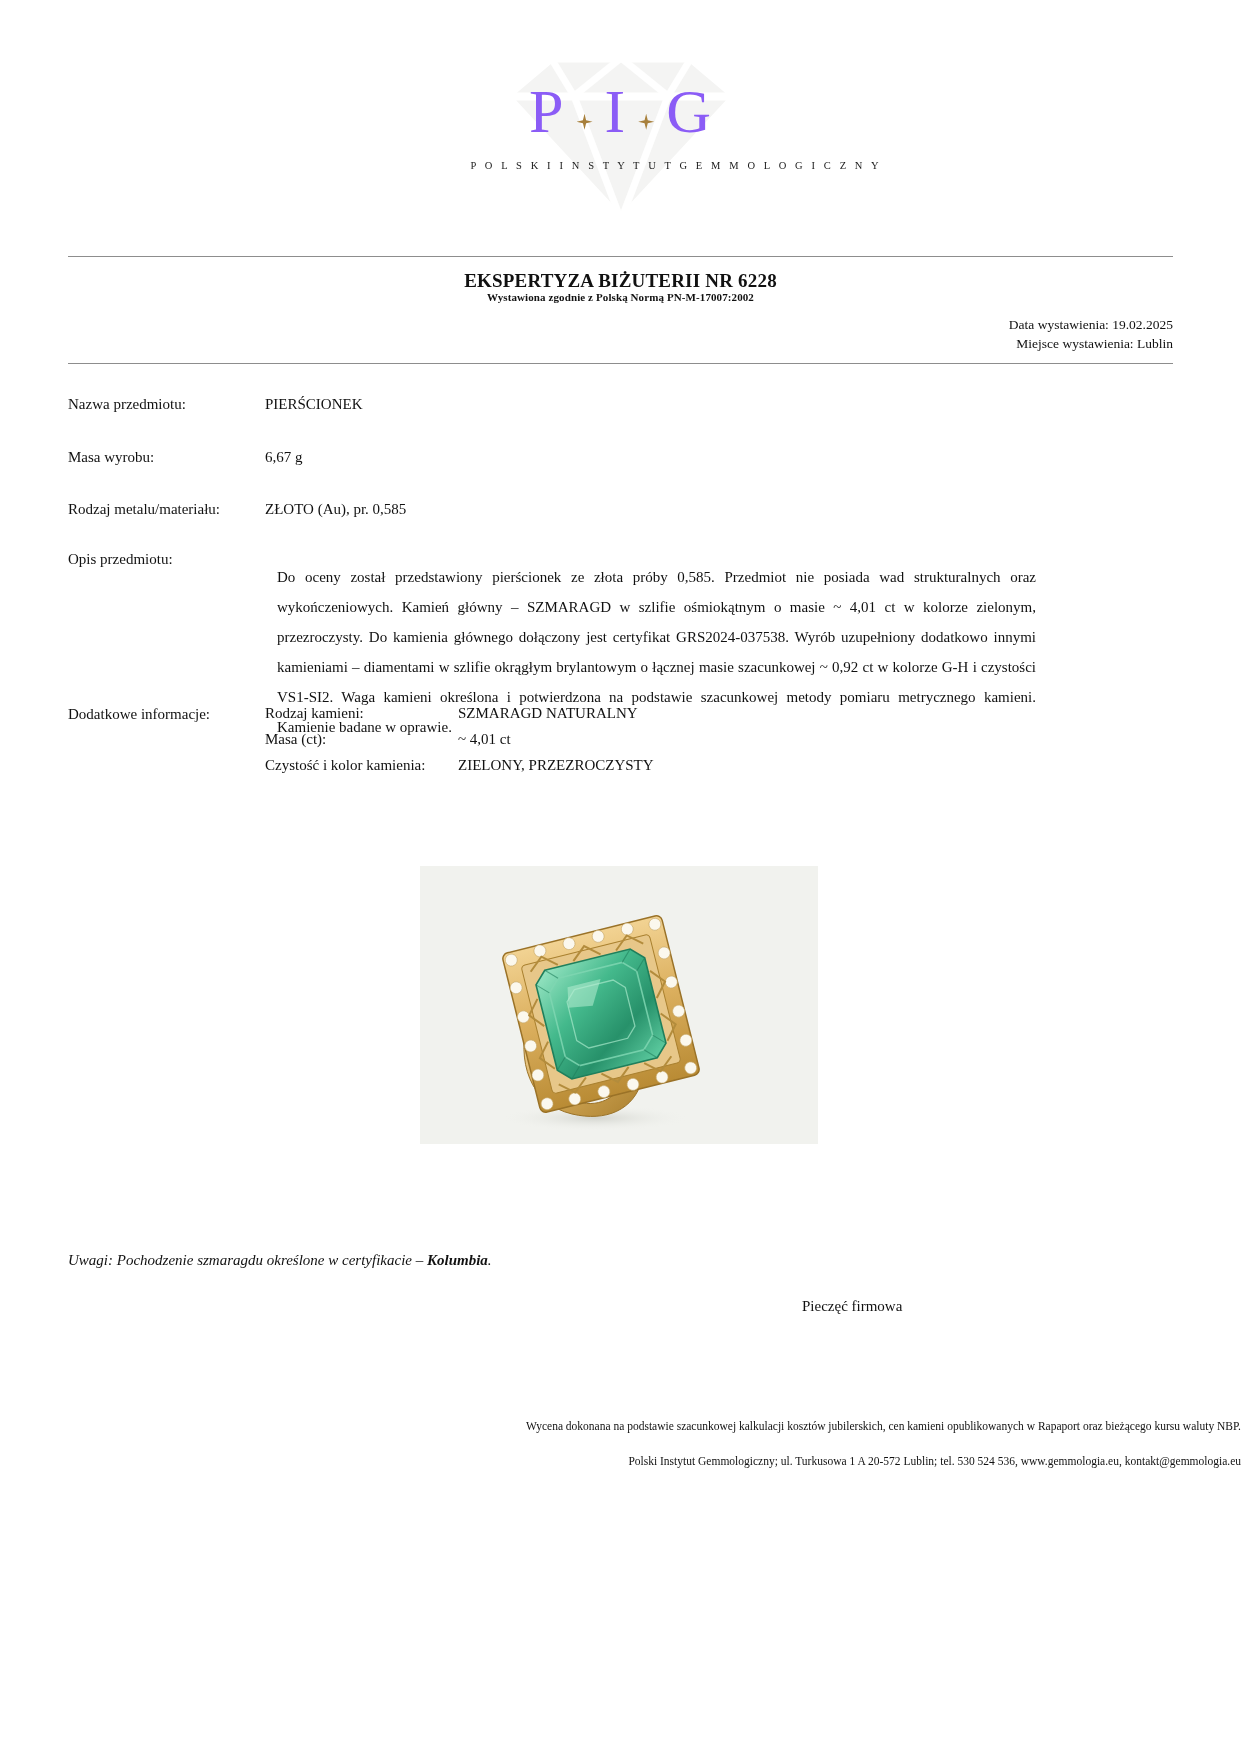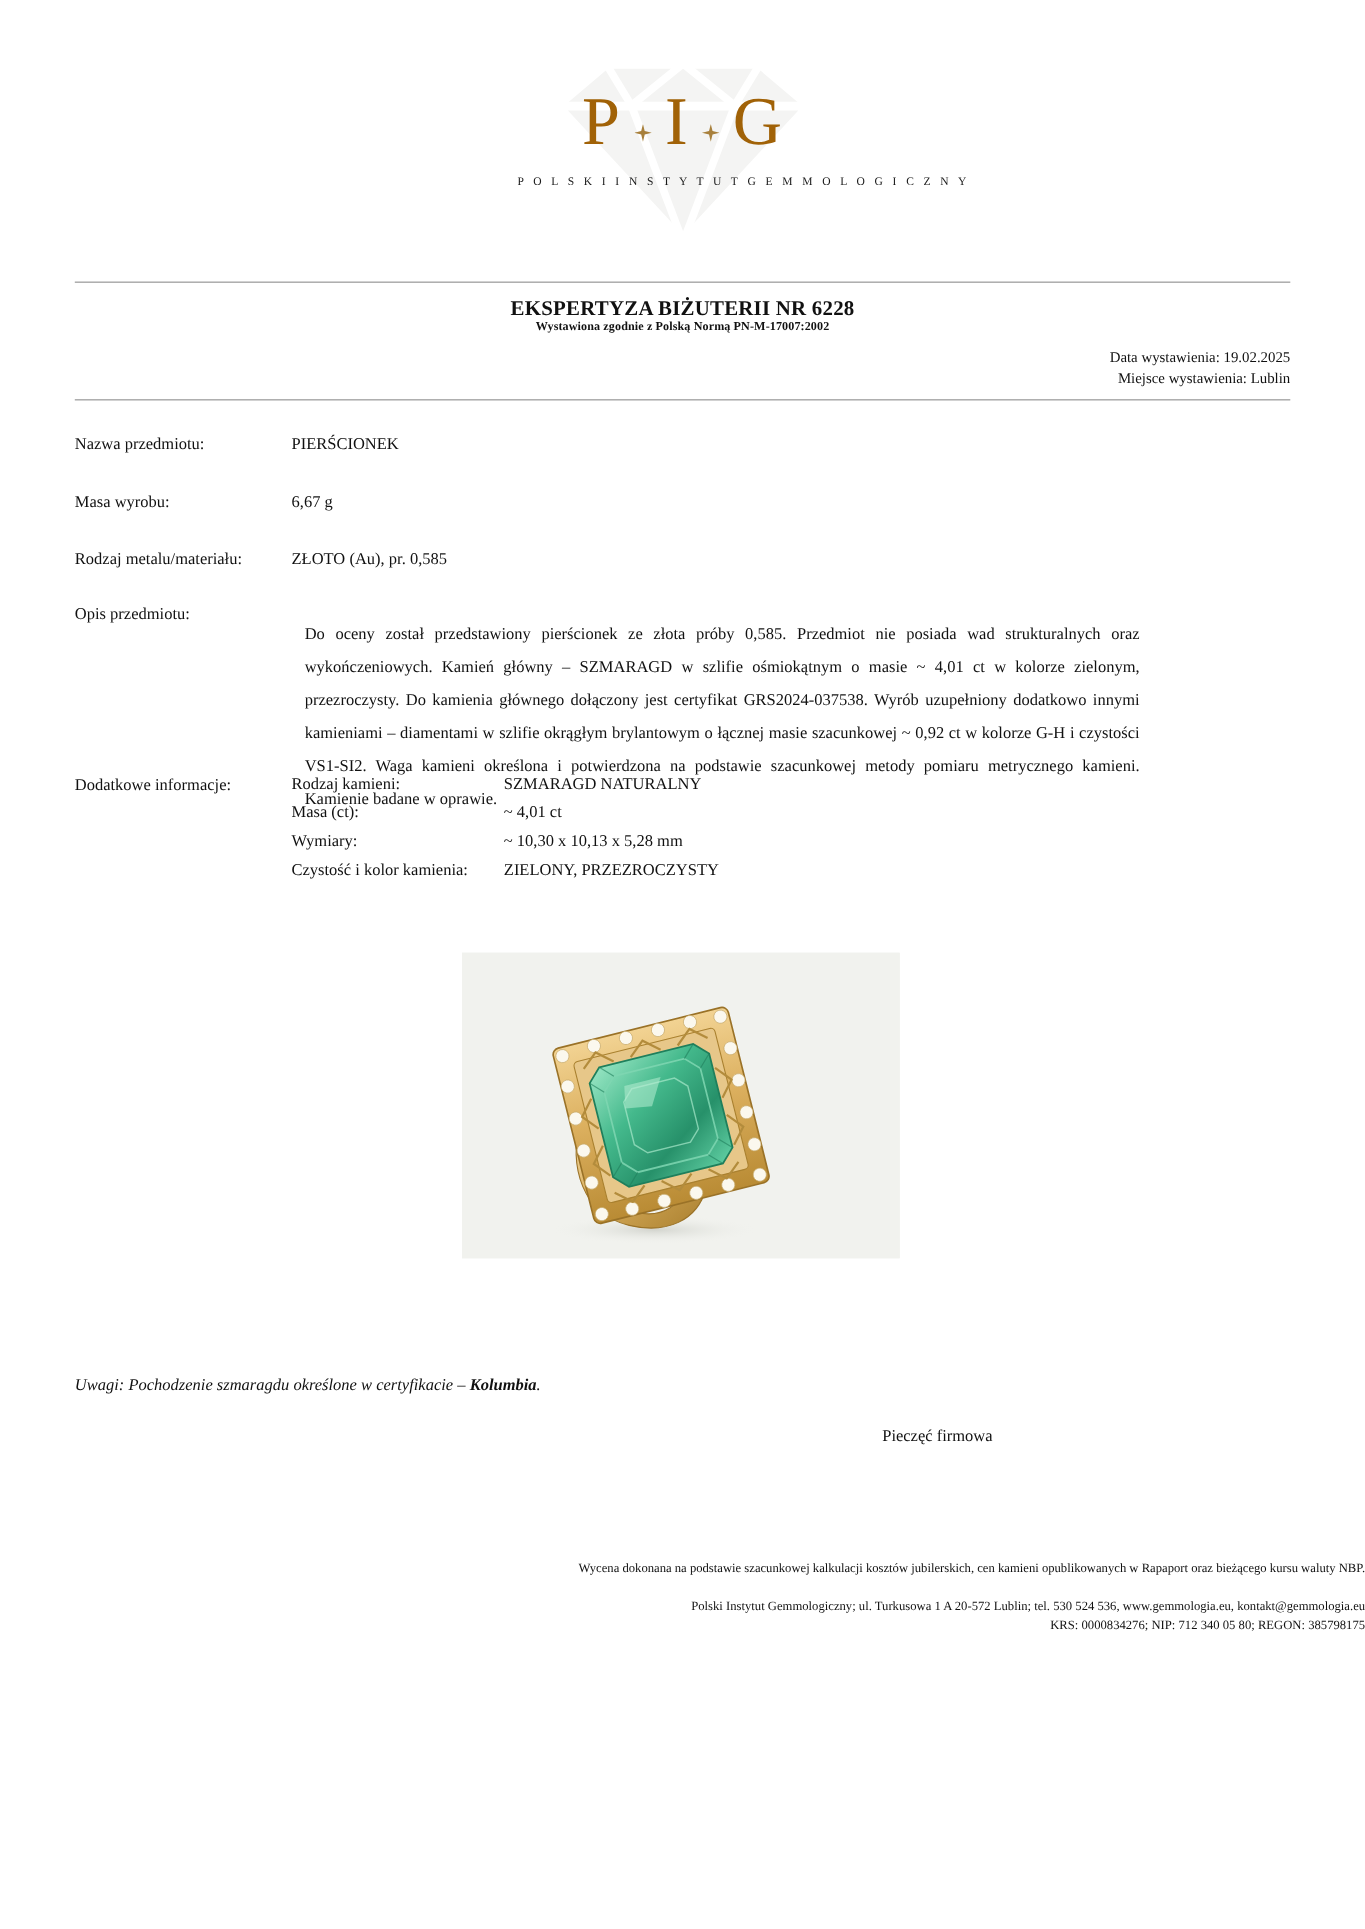--- a/index.html
+++ b/index.html
@@ -48,21 +48,21 @@
   }
   .logo-letters {
     position: absolute;
     left: 0;
     top: 28px;
     width: 300px;
     text-align: center;
     font-family: "Liberation Serif", "DejaVu Serif", serif;
     font-size: 62px;
     letter-spacing: 1px;
-    color: #a16207;
+    color: #8b5cf6;
     line-height: 1;
     white-space: nowrap;
   }
   .logo-letters .sep {
     display: inline-block;
     width: 40px;
     position: relative;
     vertical-align: middle;
     height: 40px;
   }
@@ -311,24 +311,20 @@
     <tbody>
       <tr>
         <td class="k">Rodzaj kamieni:</td>
         <td class="v">SZMARAGD NATURALNY</td>
       </tr>
       <tr>
         <td class="k">Masa (ct):</td>
         <td class="v">~ 4,01 ct</td>
       </tr>
       <tr>
-        <td class="k">Wymiary:</td>
-        <td class="v">~ 10,30 x 10,13 x 5,28 mm</td>
-      </tr>
-      <tr>
         <td class="k">Czystość i kolor kamienia:</td>
         <td class="v">ZIELONY, PRZEZROCZYSTY</td>
       </tr>
     </tbody>
   </table>
 
   <div class="photo-wrap">
     <svg class="photo-svg" viewBox="0 0 398 278">
       <defs>
         <linearGradient id="goldG" x1="0" y1="0" x2="0" y2="1">
@@ -420,16 +416,15 @@
   </div>
 
   <div class="remarks">
     <span>Uwagi: Pochodzenie szmaragdu określone w certyfikacie – </span><b>Kolumbia</b><span>.</span>
   </div>
   <div class="stamp-label">Pieczęć firmowa</div>
 
   <div class="footer">
     <div class="f1">Wycena dokonana na podstawie szacunkowej kalkulacji kosztów jubilerskich, cen kamieni opublikowanych w Rapaport oraz bieżącego kursu waluty NBP.</div>
     <div class="f2">Polski Instytut Gemmologiczny; ul. Turkusowa 1 A 20-572 Lublin; tel. 530 524 536, www.gemmologia.eu, kontakt@gemmologia.eu</div>
-    <div class="f3">KRS: 0000834276; NIP: 712 340 05 80; REGON: 385798175</div>
   </div>
 
 </div>
 
 </body></html>

